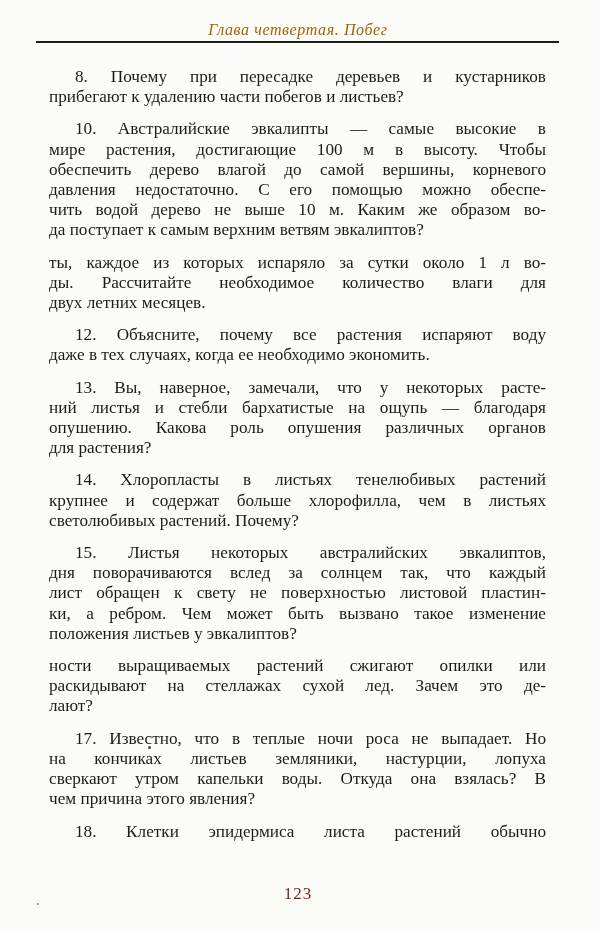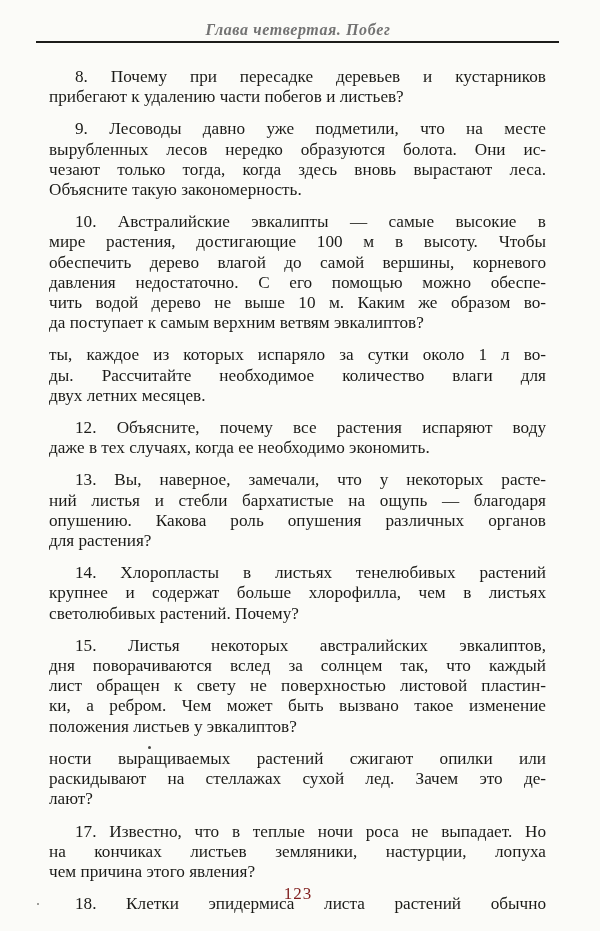--- a/index.html
+++ b/index.html
@@ -16,24 +16,24 @@
     font-family: "Liberation Serif", "DejaVu Serif", serif;
     color: #1b1b18;
   }
   .running-head {
     position: absolute;
     top: 21px;
     left: 37px;
     width: 522px;
     text-align: center;
     font-size: 16px;
-    font-weight: bold;
+    font-weight: normal;
     font-style: italic;
     letter-spacing: 0.6px;
-    color: #737373;
+    color: #a16207;
   }
   .head-rule {
     position: absolute;
     top: 41px;
     left: 36px;
     width: 523px;
     height: 0;
     border-top: 2.5px solid #1c1c1a;
   }
   .text-block {
@@ -74,26 +74,20 @@
 
 <div class="page">
   <div class="running-head">Глава четвертая. Побег</div>
   <div class="head-rule"></div>
   <div class="text-block" id="questions">
       <div class="question">
         <div class="line first">8. Почему при пересадке деревьев и кустарников</div>
         <div class="line lastline">прибегают к удалению части побегов и листьев?</div>
       </div>
       <div class="question">
-        <div class="line first">9. Лесоводы давно уже подметили, что на месте</div>
-        <div class="line">вырубленных лесов нередко образуются болота. Они ис-</div>
-        <div class="line">чезают только тогда, когда здесь вновь вырастают леса.</div>
-        <div class="line lastline">Объясните такую закономерность.</div>
-      </div>
-      <div class="question">
         <div class="line first">10. Австралийские эвкалипты — самые высокие в</div>
         <div class="line">мире растения, достигающие 100 м в высоту. Чтобы</div>
         <div class="line">обеспечить дерево влагой до самой вершины, корневого</div>
         <div class="line">давления недостаточно. С его помощью можно обеспе-</div>
         <div class="line">чить водой дерево не выше 10 м. Каким же образом во-</div>
         <div class="line lastline">да поступает к самым верхним ветвям эвкалиптов?</div>
       </div>
       <div class="question">
         <div class="line">ты, каждое из которых испаряло за сутки около 1 л во-</div>
         <div class="line">ды. Рассчитайте необходимое количество влаги для</div>
@@ -122,20 +116,21 @@
         <div class="line lastline">положения листьев у эвкалиптов?</div>
       </div>
       <div class="question">
         <div class="line">ности выращиваемых растений сжигают опилки или</div>
         <div class="line">раскидывают на стеллажах сухой лед. Зачем это де-</div>
         <div class="line lastline">лают?</div>
       </div>
       <div class="question">
         <div class="line first">17. Известно, что в теплые ночи роса не выпадает. Но</div>
         <div class="line">на кончиках листьев земляники, настурции, лопуха</div>
+        <div class="line">сверкают утром капельки воды. Откуда она взялась? В</div>
         <div class="line lastline">чем причина этого явления?</div>
       </div>
       <div class="question">
         <div class="line first">18. Клетки эпидермиса листа растений обычно</div>
       </div>
     </div>
   <div class="page-number">123</div>
   <div class="speck speck-1"></div>
   <div class="speck speck-2"></div>
 </div>

